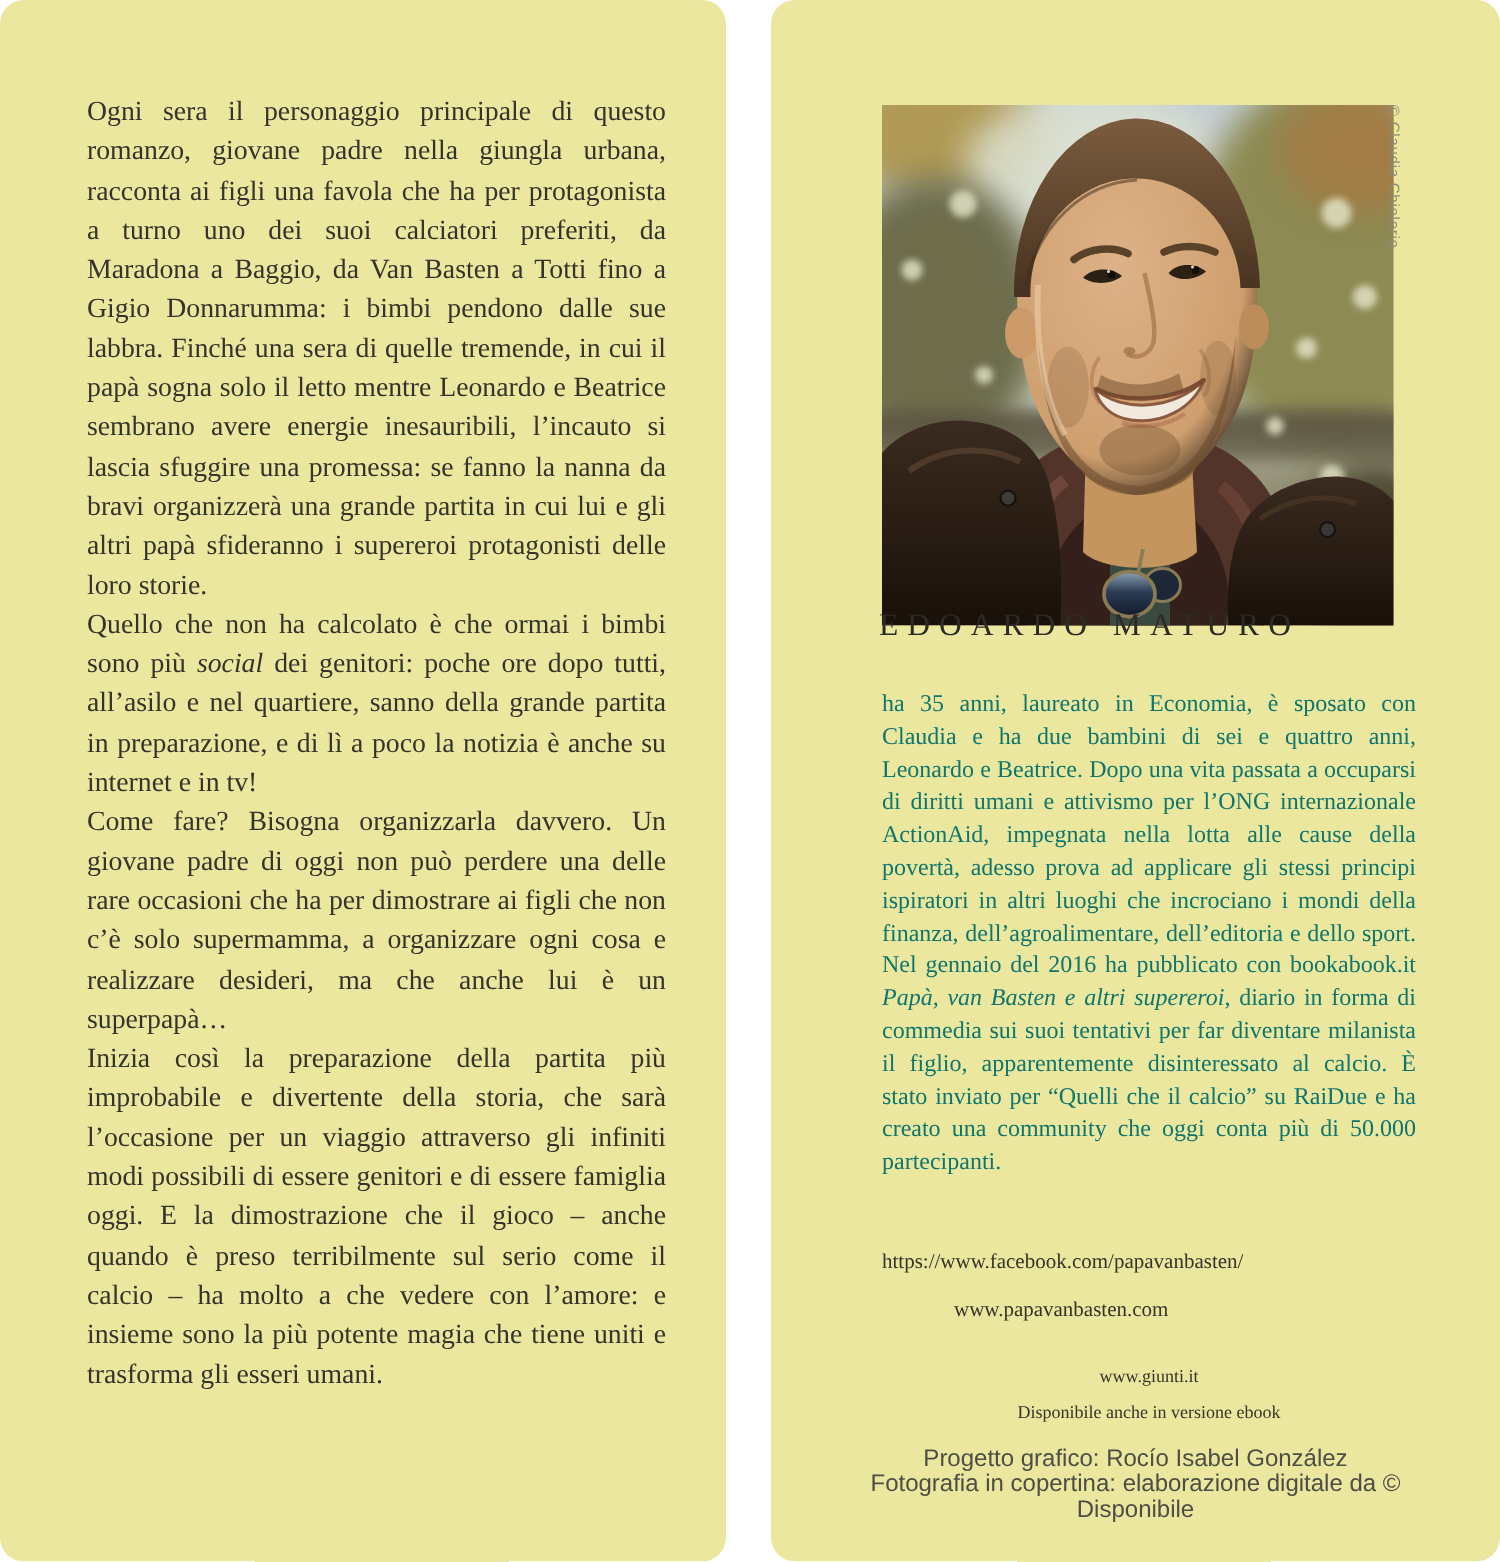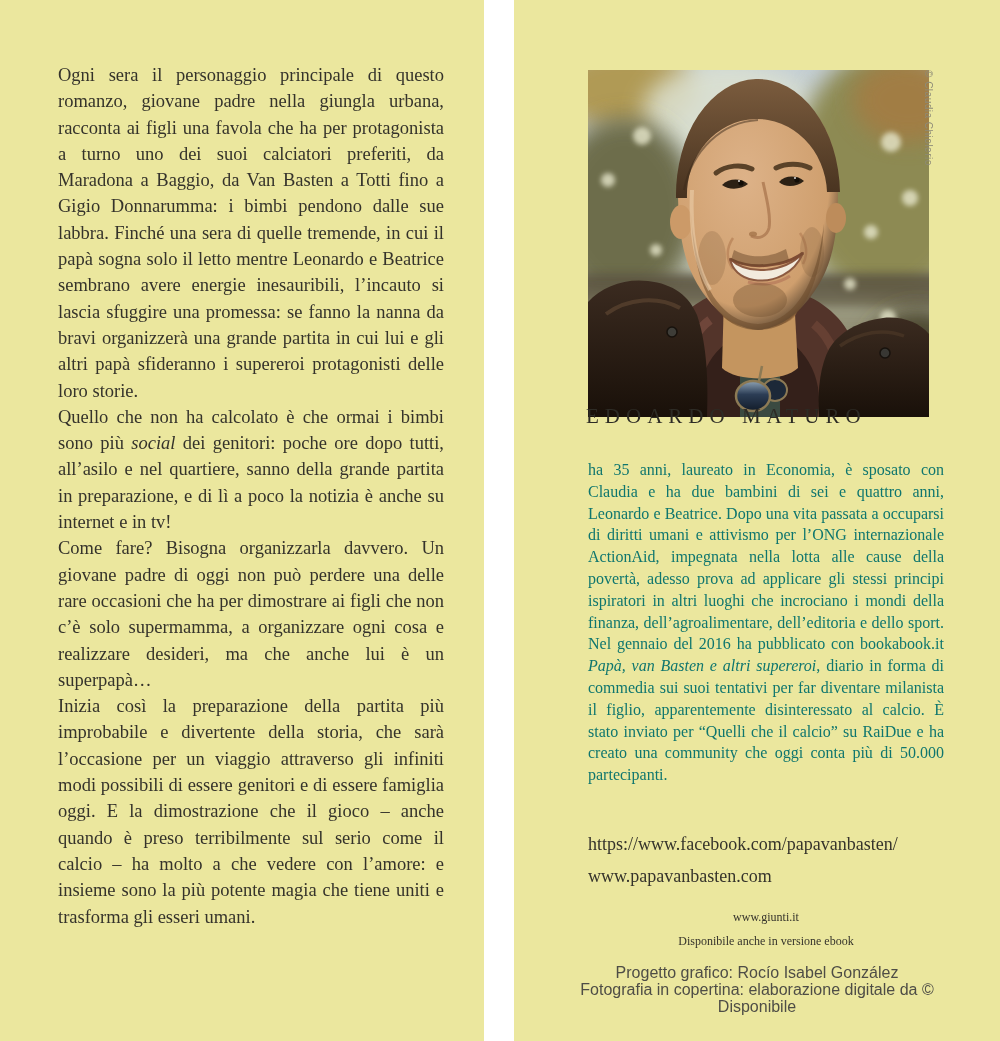--- a/index.html
+++ b/index.html
@@ -3,21 +3,21 @@
 <meta charset="utf-8">
 <style>
   html,body{margin:0;padding:0;}
   body{
     width:1000px;height:1041px;
     background:#ffffff;
     font-family:"Liberation Serif","DejaVu Serif",serif;
     -webkit-font-smoothing:antialiased;
   }
   .page{position:relative;width:1000px;height:1041px;background:#ffffff;overflow:hidden;}
-  .panel{position:absolute;top:0;height:1041px;background:#ebe79e;}
+  .panel{position:absolute;top:0;height:1041px;background:#ebe79e;border-radius:16px;}
   .panel.left{left:0;width:484px;}
   .panel.right{left:514px;width:486px;}
 
   
   .blurb{
     position:absolute;left:58px;top:62px;width:386px;
     font-size:18.5px;line-height:26.3px;
     color:#35332b;text-align:justify;
     hyphens:auto;-webkit-hyphens:auto;
   }
@@ -39,24 +39,24 @@
     color:#2d2b25;white-space:nowrap;
   }
   .bio{
     position:absolute;left:74px;top:459px;width:356px;margin:0;
     font-size:16px;line-height:21.8px;color:#0f766e;text-align:justify;
     hyphens:auto;-webkit-hyphens:auto;
   }
   .bio i{font-style:italic;}
   .flap-link{
     position:absolute;left:74px;margin:0;
-    font-size:18px;color:#35332b;white-space:nowrap;
+    font-size:14px;color:#35332b;white-space:nowrap;
   }
   .flap-link.l1{top:834px;}
-  .flap-link.l2{top:866px;}
+  .flap-link.l2{top:866px;margin-left:48px;}
   .publisher{
     position:absolute;left:74px;top:905px;width:356px;
     text-align:center;font-size:12px;line-height:24px;color:#35332b;
   }
   .publisher p{margin:0;}
   .credits{
     position:absolute;left:33px;top:964px;width:420px;
     text-align:center;
     font-family:"Liberation Sans","DejaVu Sans",sans-serif;
     font-size:16px;line-height:17px;color:#4e4d46;

